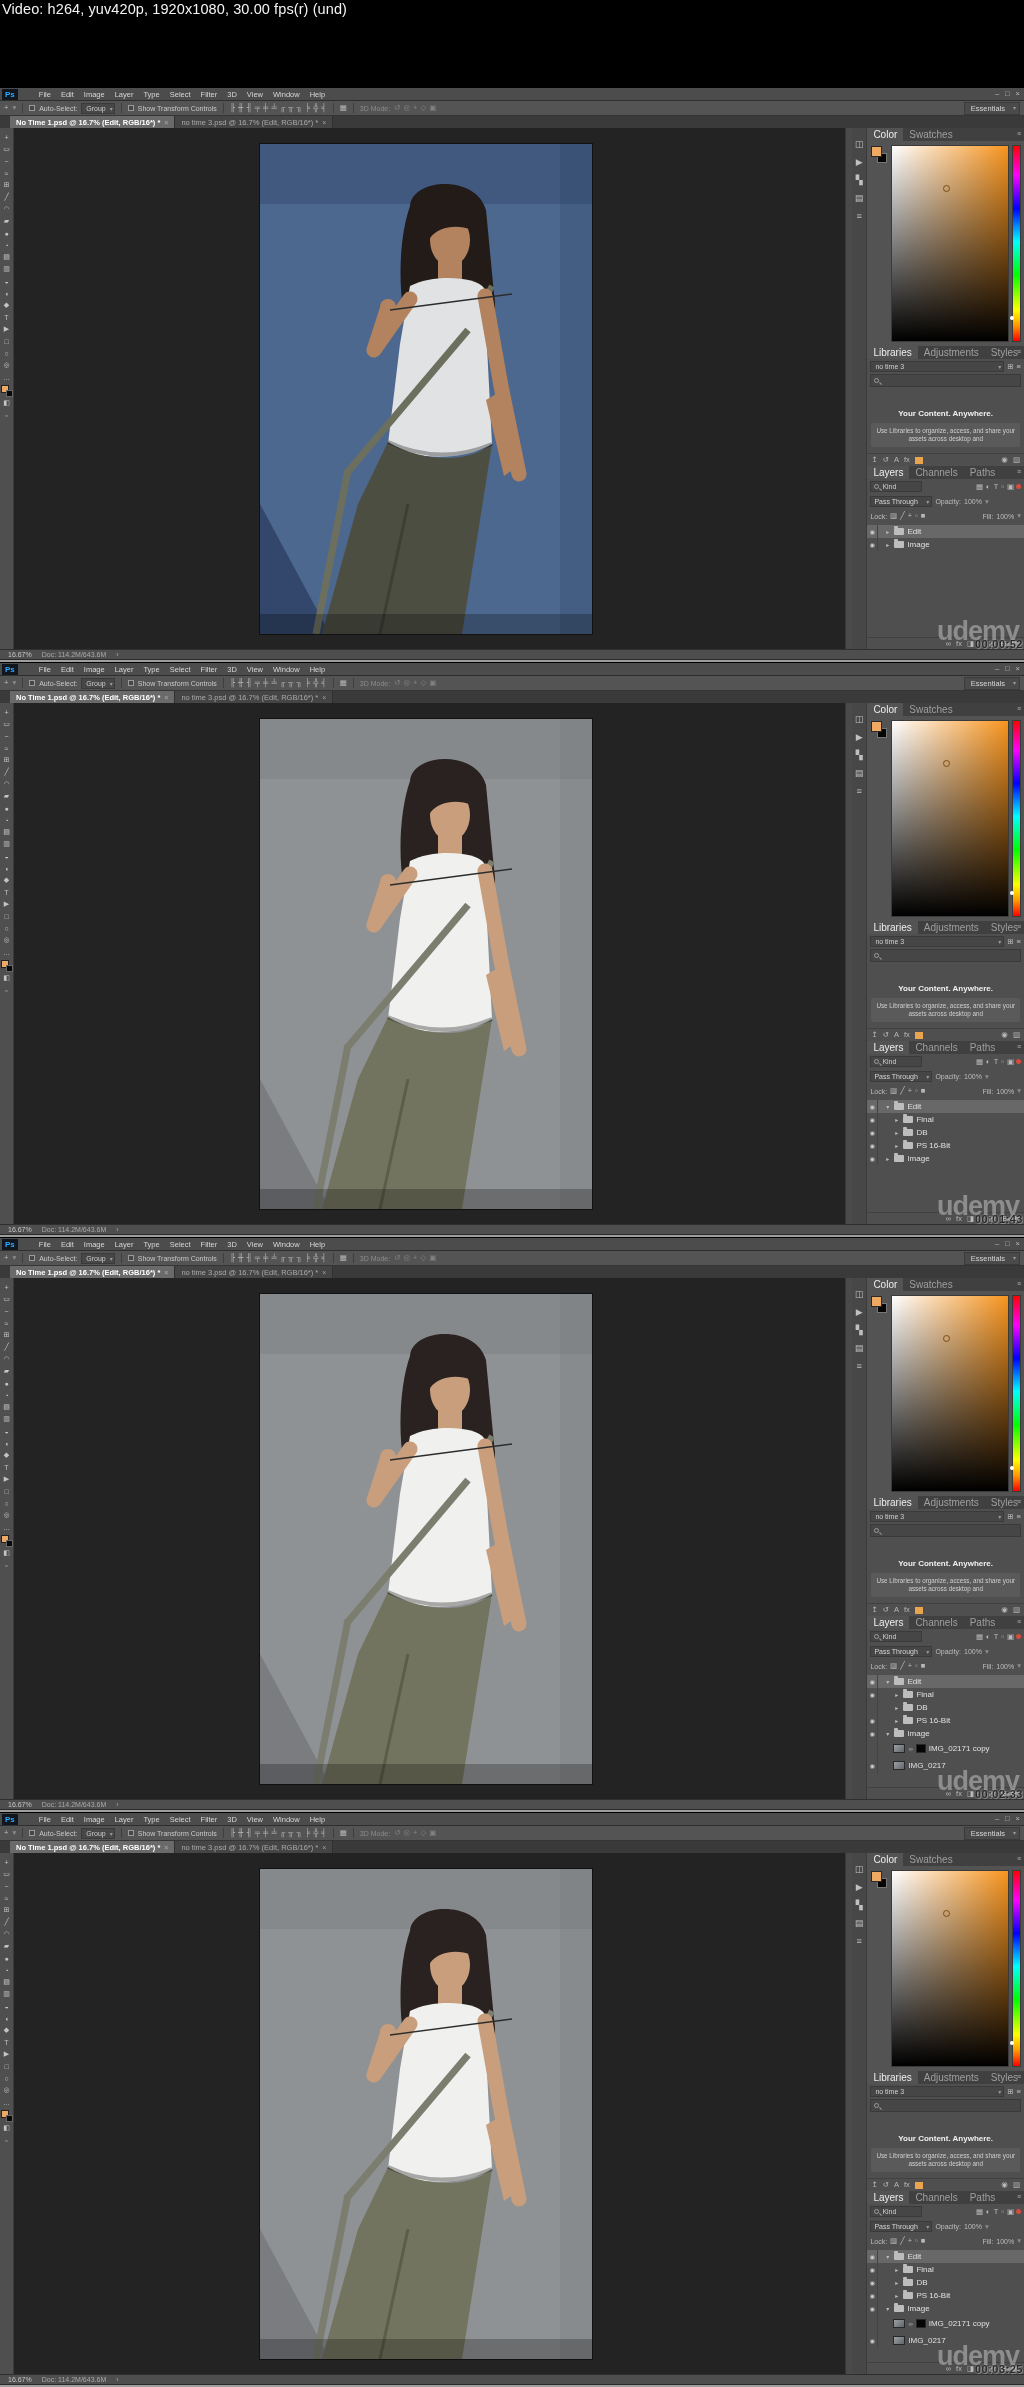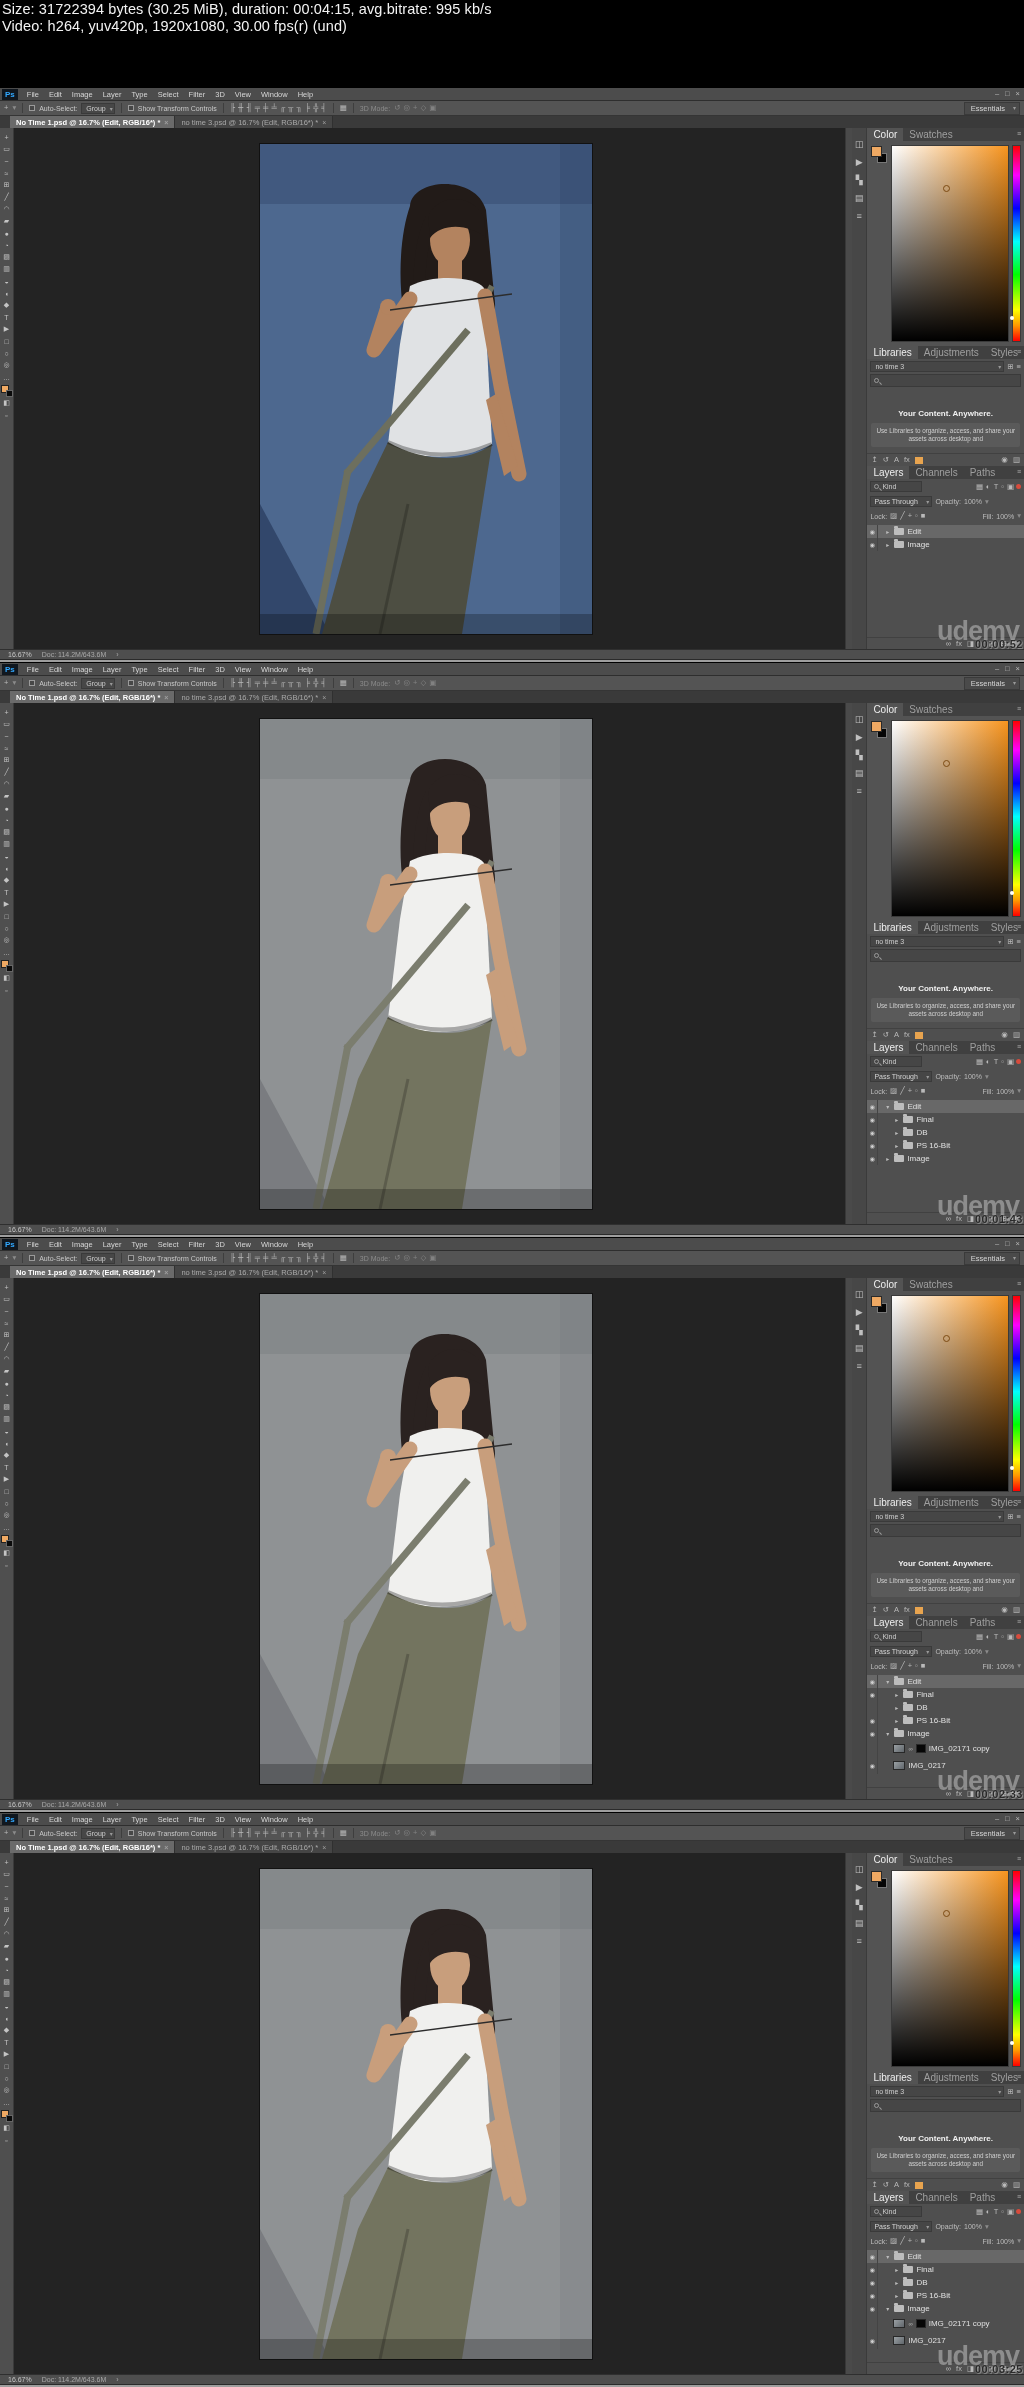--- a/index.html
+++ b/index.html
@@ -6,21 +6,21 @@
   html,body { background:#000; }
   body { width:1024px; font-family:"Liberation Sans", sans-serif; }
   .page { width:1024px; height:2387px; background:#000; overflow:hidden; position:relative; }
 
   
   .vid-header { height:87px; background:#000; color:#f3f3f3; padding:1px 0 0 2px; }
   .vid-header div { font-size:14.5px; line-height:16.7px; letter-spacing:.1px; white-space:nowrap; }
 
   
   .frame { width:1024px; height:575px; background:#3c3c3c; position:relative; overflow:hidden; border-top:1px solid #000; font-size:8px; color:#d8d8d8; }
-  .menu-bar { height:13px; background:#4c4c4c; display:flex; align-items:center; gap:0; border-bottom:1px solid #2e2e2e; }
+  .menu-bar { height:13px; background:#4c4c4c; display:flex; align-items:center; gap:12px; border-bottom:1px solid #2e2e2e; }
   .ps-logo { background:#10171f; color:#31a8ff; font-weight:bold; font-size:8px; padding:1px 3px; margin:0 4px 0 2px; }
   .menu-item { padding:0 5px; font-size:7.5px; color:#d6d6d6; }
   .win-controls { margin-left:auto; display:flex; gap:6px; padding-right:4px; color:#cfcfcf; font-size:7px; }
   .options-bar { height:15px; background:#545454; border-bottom:1px solid #353535; display:flex; align-items:center; gap:4px; padding:0 4px; color:#c9c9c9; font-size:7px; white-space:nowrap; }
   .opt-sep { width:1px; height:10px; background:#3e3e3e; margin:0 2px; }
   .checkbox { width:6px; height:6px; border:1px solid #9a9a9a; background:#474747; display:inline-block; }
   .opt-select { background:#474747; border:1px solid #3a3a3a; padding:0 8px 0 4px; color:#cfcfcf; position:relative; height:11px; line-height:10px; }
   .opt-select:after { content:"▾"; position:absolute; right:1px; top:0; font-size:6px; color:#999; }
   .icon-glyph { color:#b9b9b9; font-size:7.5px; line-height:1; }
   .dim { color:#8b8b8b; }
@@ -105,21 +105,20 @@
   .bottom-strip { height:3px; background:#9e9e9e; border-top:1px solid #2a2a2a; }
 
   .watermark { position:absolute; right:5px; bottom:17px; font-size:27px; font-weight:bold; letter-spacing:-1px; color:#a2a2a2; opacity:.75; z-index:5; line-height:1; }
   .timestamp { position:absolute; right:1px; bottom:12px; font-size:11px; font-weight:bold; color:#2a2a2a; z-index:6; text-shadow:0 0 2px rgba(230,230,230,.55), 1px 1px 0 rgba(255,255,255,.25); letter-spacing:.5px; }
 </style>
 </head>
 <body>
 
 <div class="page">
   <header class="vid-header">
-    <div>Size: 31722394 bytes (30.25 MiB), duration: 00:04:15, avg.bitrate: 995 kb/s</div>
     <div>Video: h264, yuv420p, 1920x1080, 30.00 fps(r) (und)</div>
   </header>
   <div id="frames">
   <section class="frame" style="--wall: #4d688f; --wall-dark: #2c3f61; --skin: #b3835f; --shirt: #e0e2e4; --pants: #4d4e42; --hair: #221b18; --strap: #6d6f5e;">
     <div class="menu-bar">
       <span class="ps-logo">Ps</span>
       <span style="display: flex;">
             <span class="menu-item">File</span>
             <span class="menu-item">Edit</span>
             <span class="menu-item">Image</span>

